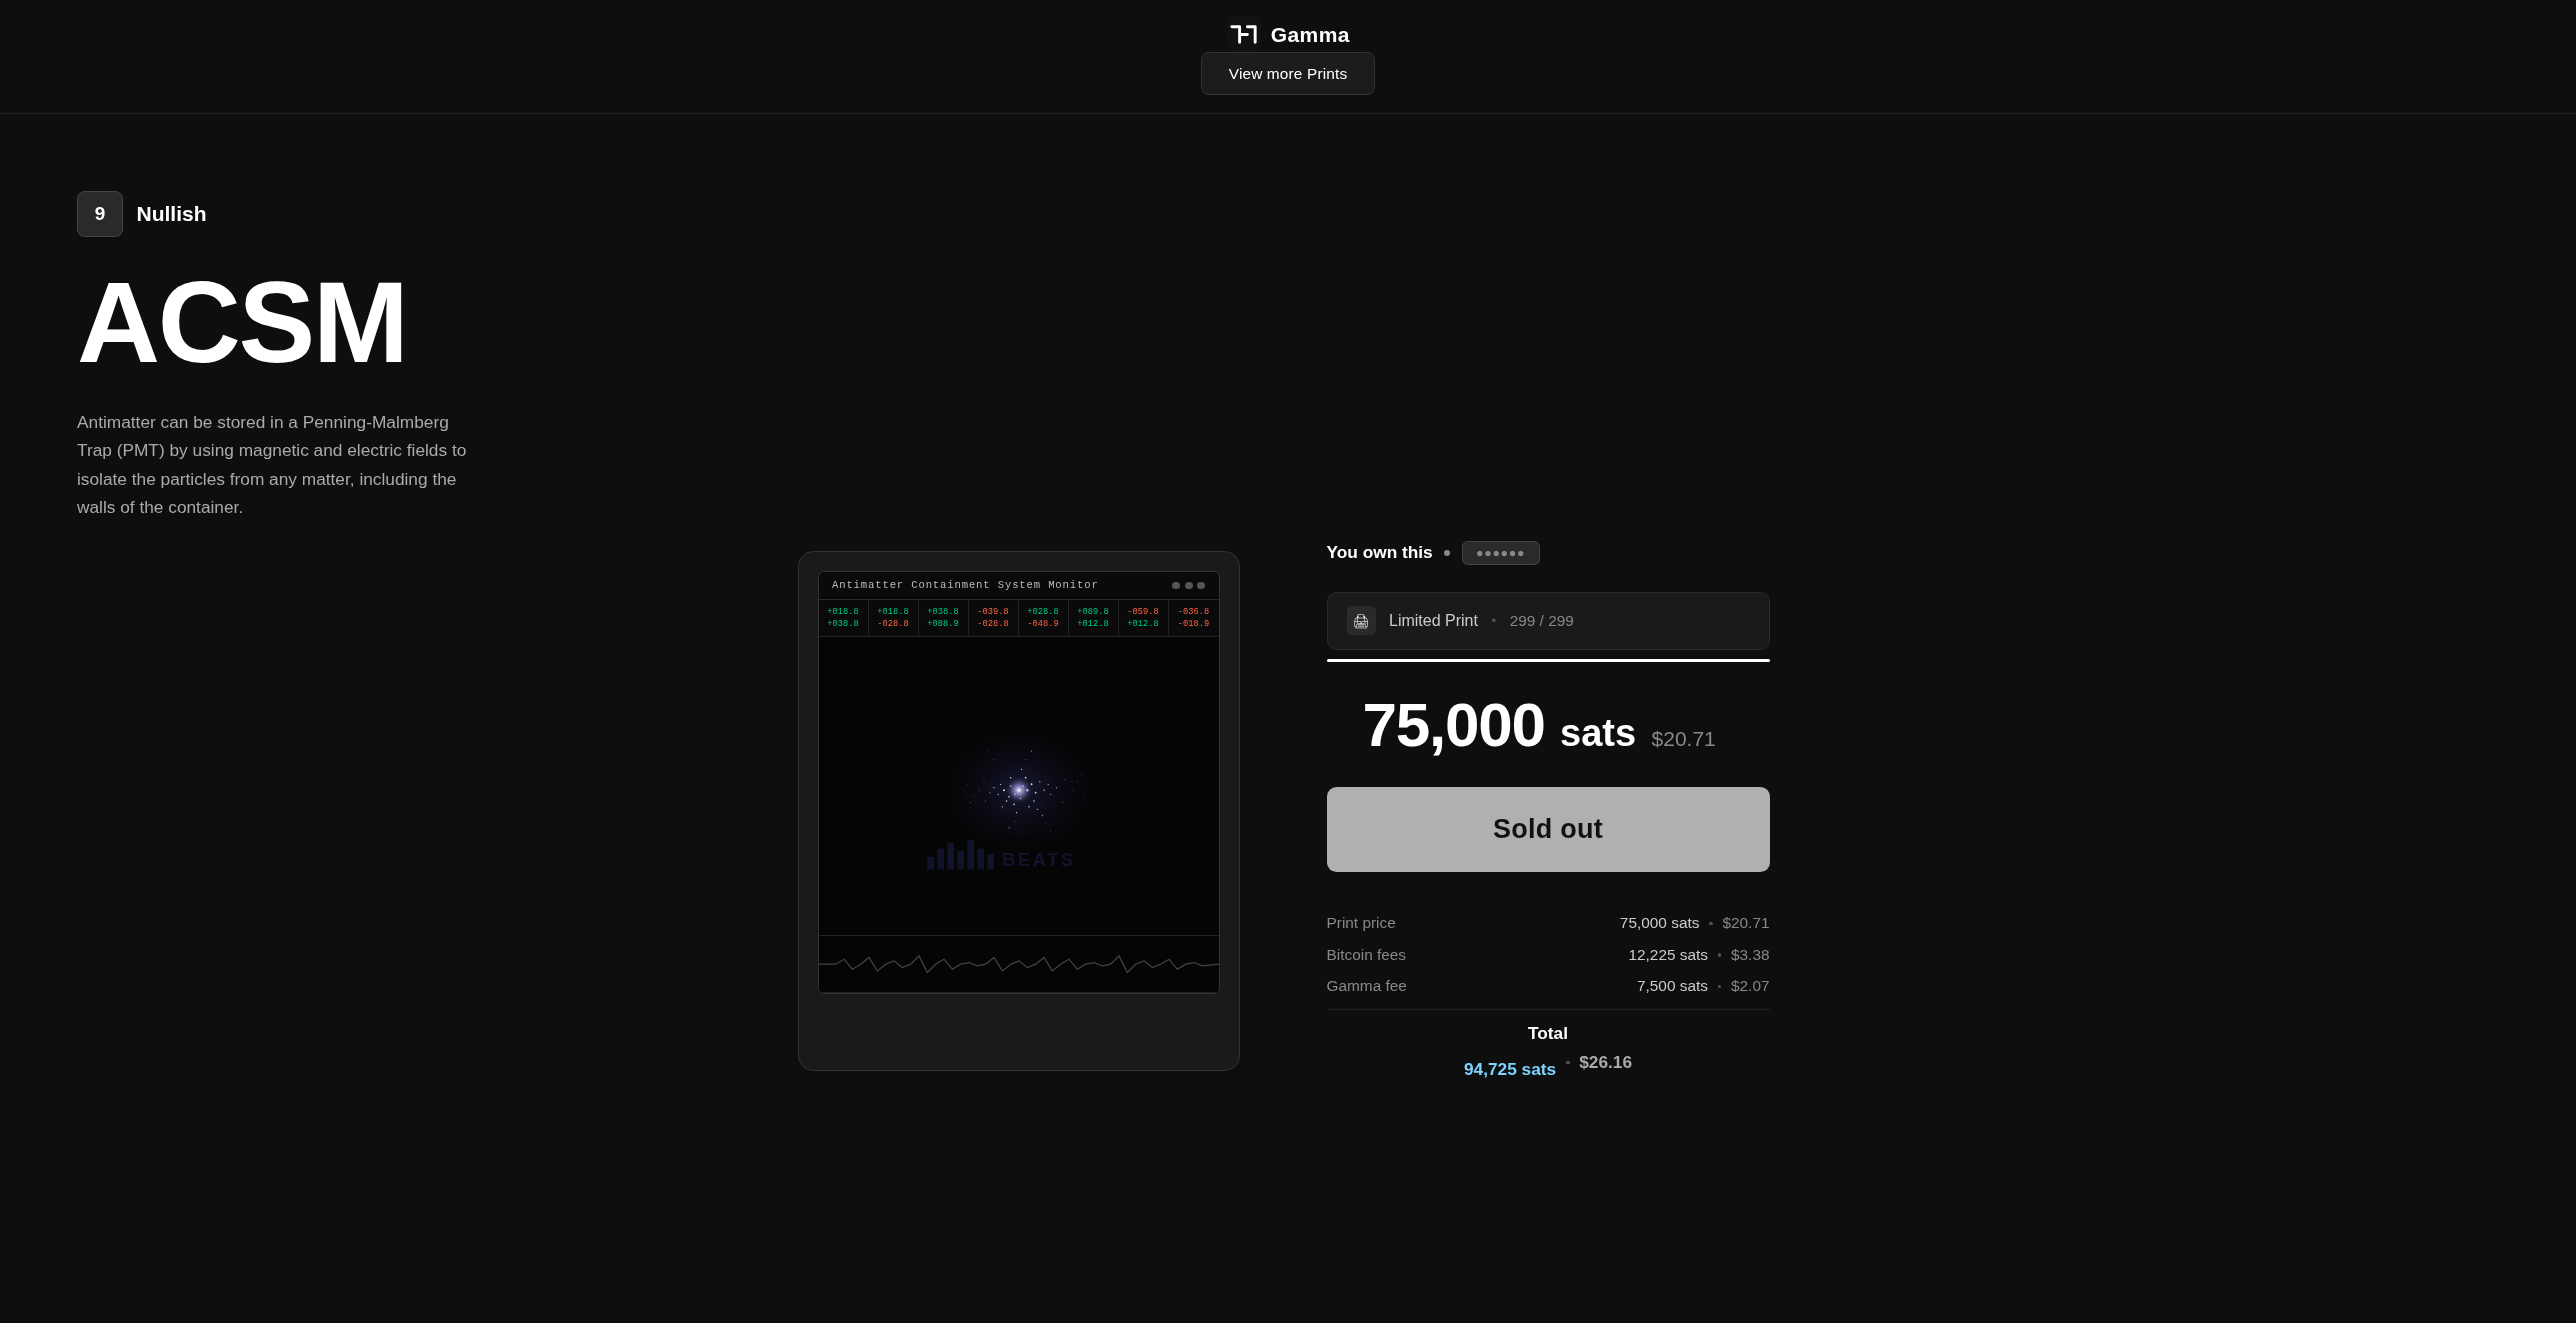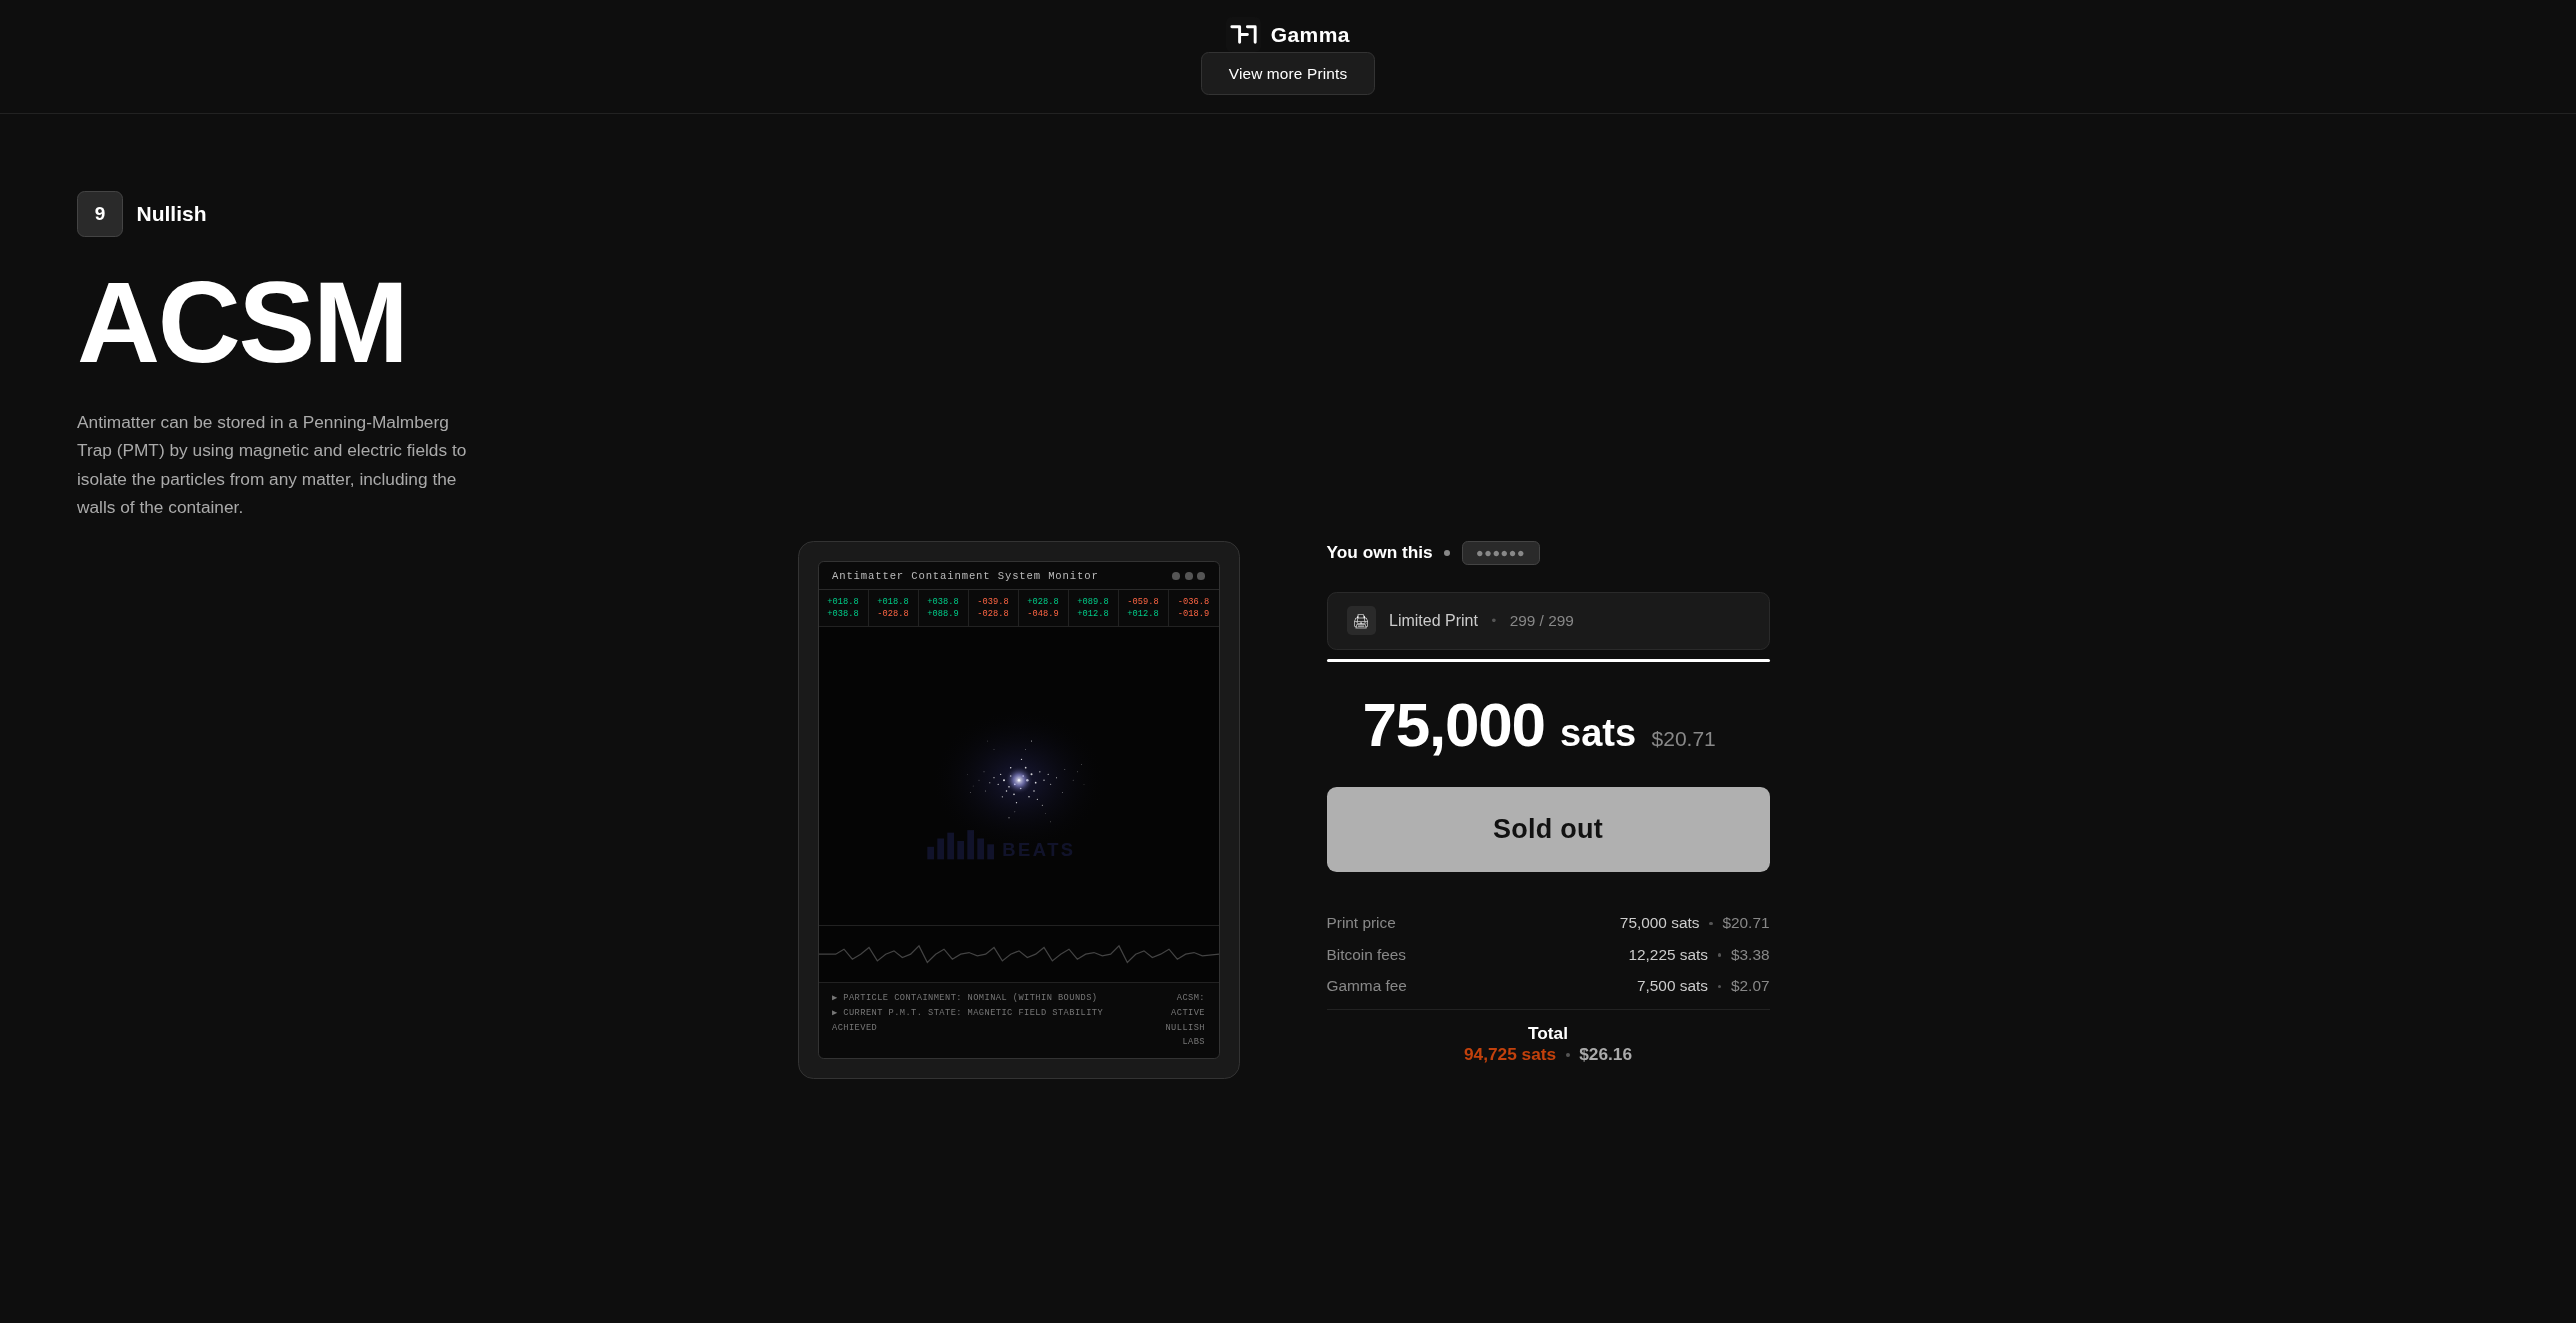--- a/index.html
+++ b/index.html
@@ -414,21 +414,22 @@
 
     .total-values {
       display: flex;
       align-items: center;
       gap: 9.6px;
       font-size: 17.3px;
       font-weight: 600;
     }
 
     .total-sats {
-      color: #c2410c;
+      color: #7dd3fc;
+      margin-top: 15px;
     }
 
     .total-usd {
       color: #aaa;
     }
   </style>
 </head>
 <body>
 
 <header>
@@ -568,32 +569,20 @@
             </g>
           </svg>
         </div>
 
         <div class="waveform-area">
           <svg class="waveform-svg" viewBox="0 0 480 52" xmlns="http://www.w3.org/2000/svg">
             <polyline fill="none" stroke="#444" stroke-width="1.5" points="0,26 20,26 30,20 40,32 50,26 60,18 70,34 80,26 90,22 100,30 110,26 120,16 130,36 140,26 150,20 160,32 170,26 180,24 190,28 200,26 210,18 220,34 230,26 240,22 250,30 260,26 270,18 280,34 290,26 300,20 310,32 320,26 330,24 340,28 350,26 360,16 370,36 380,26 390,22 400,30 410,26 420,20 430,32 440,26 450,24 460,28 480,26"></polyline>
           </svg>
         </div>
 
-        <div class="monitor-footer" id="monitor-footer-content">
-    <div style="display:flex;justify-content:space-between;">
-      <div>
-        <div>▶ PARTICLE CONTAINMENT:  NOMINAL (WITHIN BOUNDS)</div>
-        <div>▶ CURRENT P.M.T. STATE:  MAGNETIC FIELD STABILITY ACHIEVED</div>
-      </div>
-      <div style="text-align:right;">
-        <div>ACSM: ACTIVE</div>
-        <div>NULLISH LABS</div>
-      </div>
-    </div>
-  </div>
       </div>
     </div>
   </div>
 
   <div class="right-panel">
 
     <div class="ownership-row">
       <span class="ownership-label">You own this</span>
       <div class="ownership-dot"></div>
       <span class="ownership-badge">●●●●●●</span>

